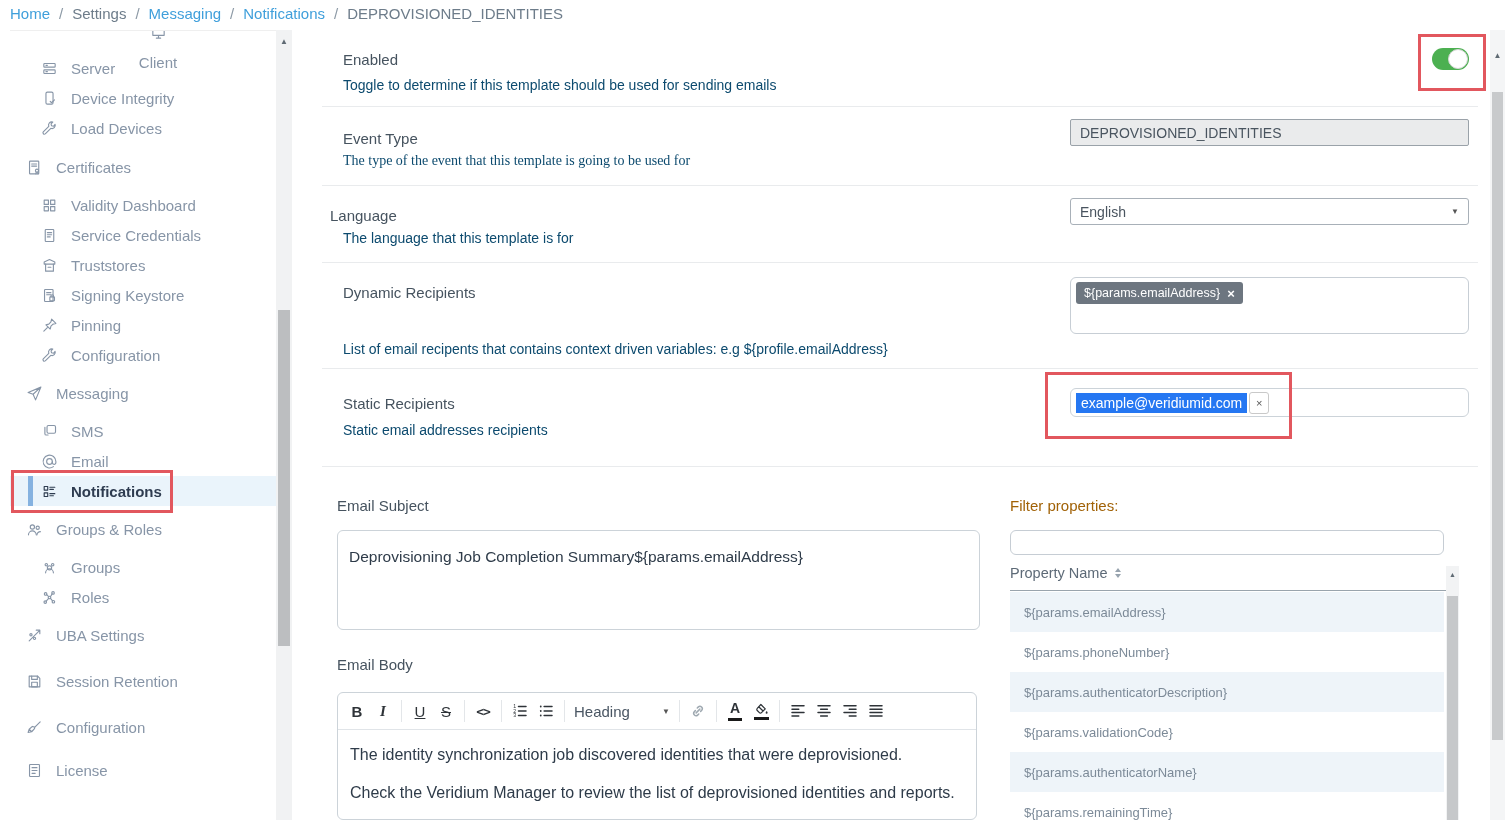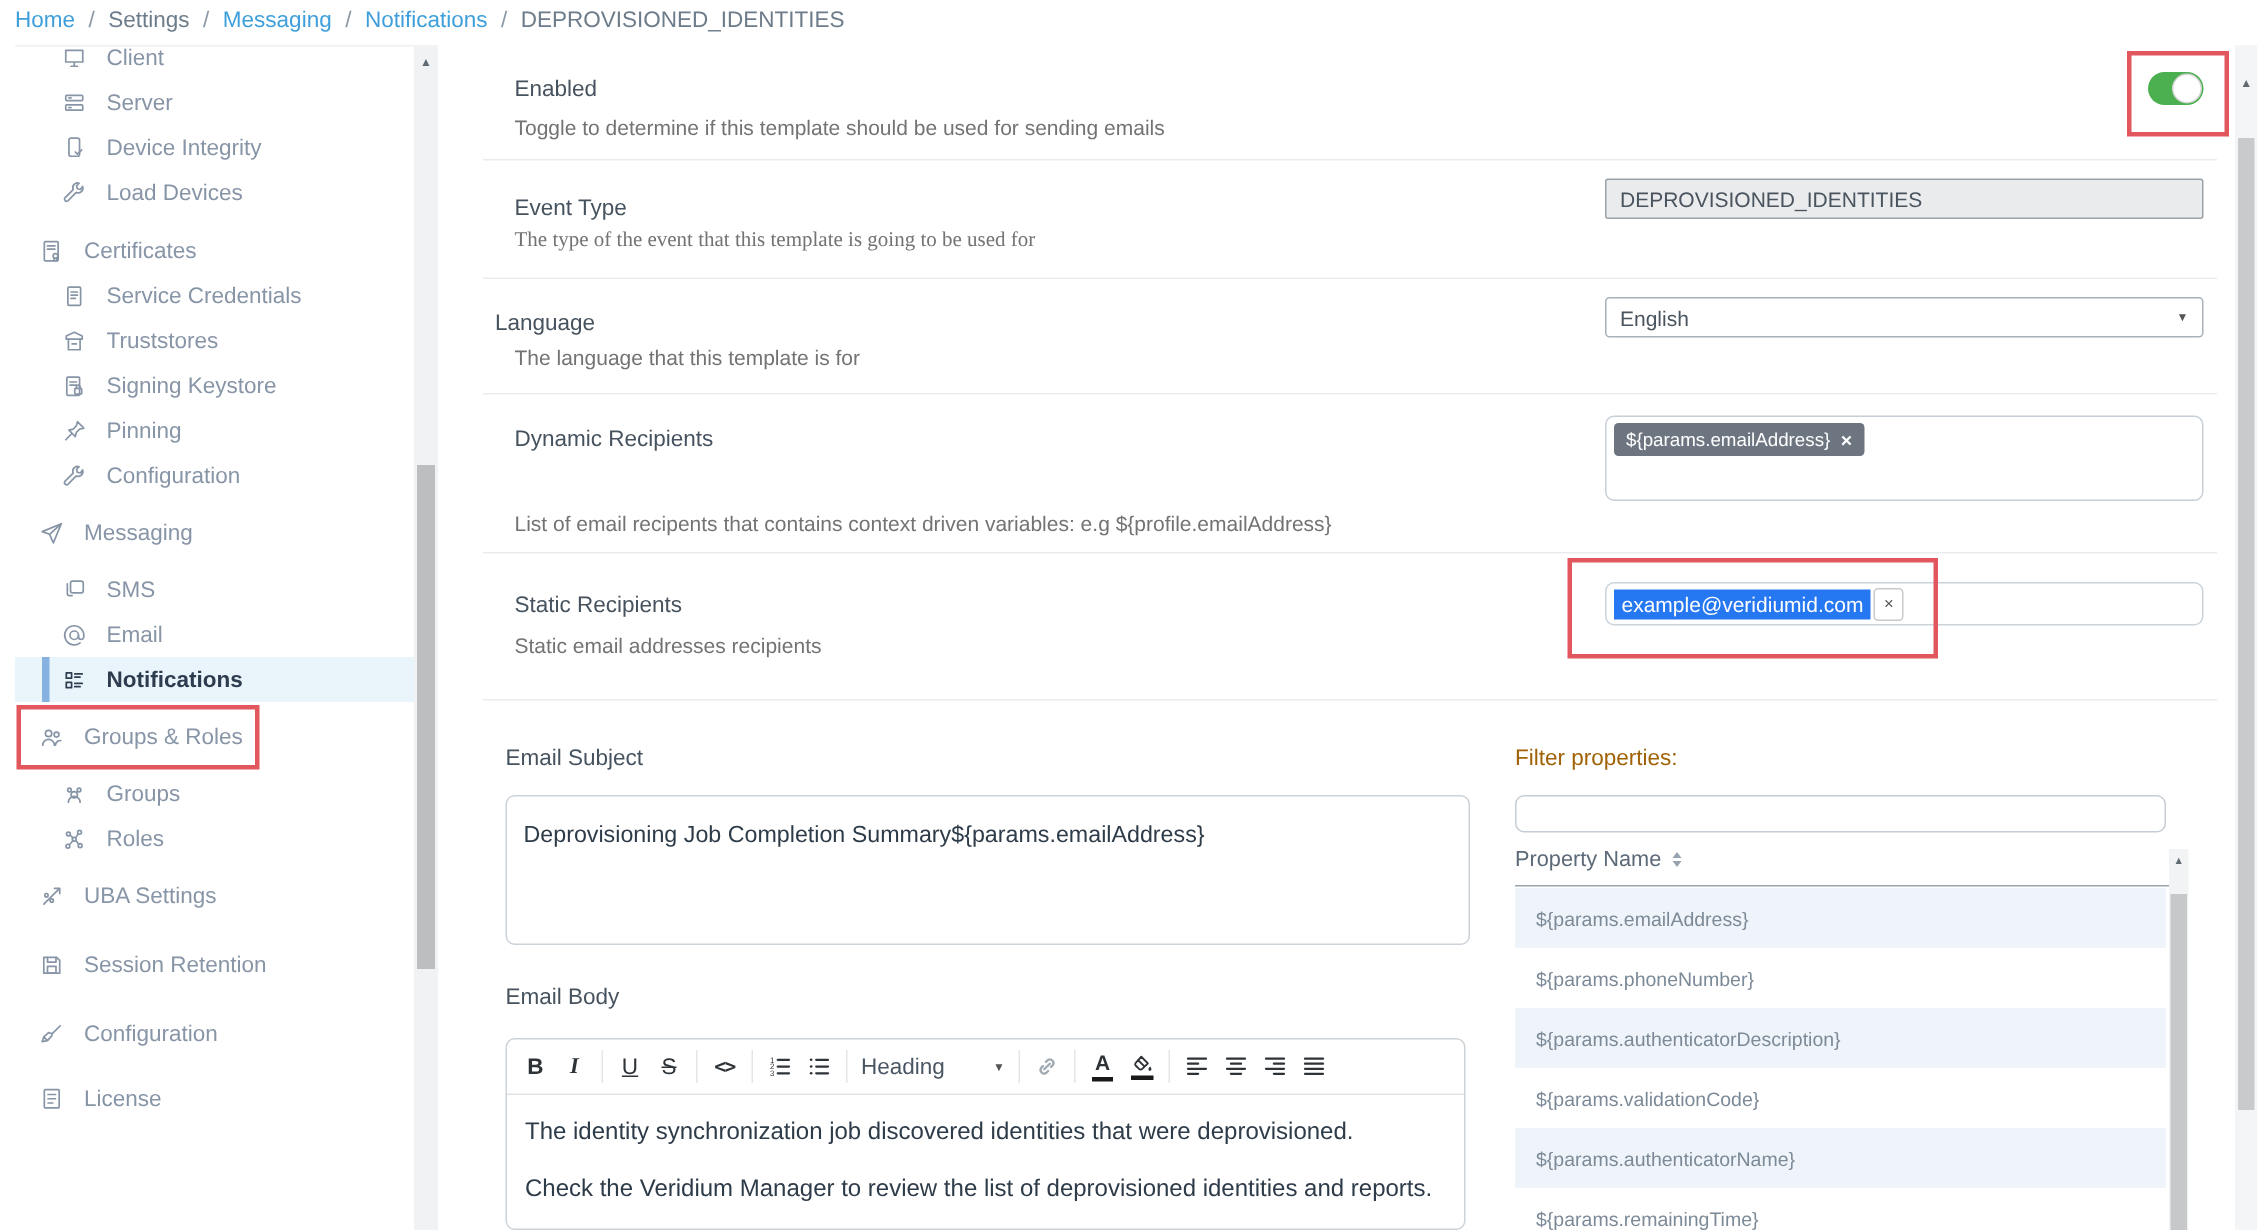--- a/index.html
+++ b/index.html
@@ -8,34 +8,34 @@
   
   .breadcrumb{position:absolute;top:5px;left:10px;display:flex;gap:9px;align-items:center;font-size:15px;}
   .bc-link{color:#3f9fdb;cursor:pointer;}
   .bc-text{color:#6d7c8a;}
   .bc-sep{color:#8c99a5;}
   
   .sidebar{position:absolute;left:10px;top:30px;width:266px;height:790px;overflow:hidden;border-top:1px solid #efefef;}
   .sb-item{height:30px;display:flex;align-items:center;gap:13px;color:#8795a7;font-size:15px;cursor:pointer;position:relative;}
   .sb-item.lvl1{padding-left:15px;}
   .sb-item.lvl2{padding-left:30px;}
-  .sb-item:first-child{margin-top:-8px;}
+  .sb-item:first-child{margin-top:-8px;flex-direction:column;}
   .mt8{margin-top:8px}.mt9{margin-top:9px}.mt13{margin-top:13px}.mt16{margin-top:16px}
   .sb-ico{width:18px;height:18px;flex:0 0 18px;display:flex;align-items:center;justify-content:center;}
   .sb-ico svg{stroke:currentColor;fill:none;stroke-width:1.6;stroke-linecap:round;stroke-linejoin:round;}
   .sb-item.active{background:#eaf4fb;color:#2e3c50;font-weight:bold;}
   .active-bar{position:absolute;left:18px;top:0;width:5px;height:100%;background:#85b2e0;}
   
   .track{background:#f1f2f3;}
   .thumb{background:#bcbec0;cursor:pointer;}
   .scroll-arrow{font-size:8px;color:#5f6a73;text-align:center;cursor:pointer;line-height:10px;}
   
   .divider{left:322px;width:1156px;height:1px;background:#e9ebed;}
   .flabel{font-size:15px;color:#46535f;}
-  .fhelp{font-size:14px;color:#737373;}
+  .fhelp{font-size:14px;color:#0c4a6e;}
   .toggle{left:1432px;top:48px;width:37px;height:22px;border-radius:11px;background:#4cb051;cursor:pointer;}
   .toggle-knob{position:absolute;right:1px;top:1px;width:20px;height:20px;border-radius:50%;background:#fff;border:1px solid #d6d6d6;box-sizing:border-box;}
   .ann{border:3px solid #e2575e;z-index:9;pointer-events:none;}
   .readonly-field{left:1070px;top:119px;width:399px;height:27px;background:#eaebec;border:1px solid #9aa2a9;border-radius:2px;display:flex;align-items:center;padding:0 9px;font-size:14px;color:#49545f;box-sizing:border-box;}
   .select-field{left:1070px;top:198px;width:399px;height:27px;background:#fff;border:1px solid #a8b0b8;border-radius:3px;display:flex;align-items:center;justify-content:space-between;padding:0 9px;font-size:14px;color:#49545f;box-sizing:border-box;cursor:pointer;}
   .caret{font-size:8px;color:#555;}
   .tagbox{left:1070px;top:277px;width:399px;height:57px;border:1px solid #c7ced5;border-radius:6px;box-sizing:border-box;padding:4px 5px;background:#fff;}
   .dyn-chip{display:inline-flex;align-items:center;gap:7px;background:#6d7680;color:#fff;font-size:12.5px;padding:4px 8px;border-radius:3px;}
   .dyn-x{font-weight:bold;font-size:13px;cursor:pointer;line-height:1;}
   .static-box{left:1070px;top:388px;width:399px;height:29px;border:1px solid #ccd3d9;border-radius:6px;box-sizing:border-box;display:flex;align-items:center;padding:0 5px;background:#fff;}
@@ -126,20 +126,31 @@
       <span class="sb-ico">
           <svg width="17" height="17" viewBox="0 0 24 24">
             <rect x="5" y="3" width="13" height="18" rx="1"></rect>
             <path d="M8 7h7 M8 10h7"></path>
             <circle cx="15.5" cy="16.5" r="2.2"></circle>
             <path d="M14.5 18.5L14 21 M16.5 18.5L17 21"></path>
           </svg>
         </span>
       <span>Certificates</span>
     </div>
+    <div class="sb-item lvl2 mt8">
+      <span class="sb-ico">
+          <svg width="17" height="17" viewBox="0 0 24 24">
+            <rect x="4.5" y="4.5" width="6" height="6"></rect>
+            <rect x="13.5" y="4.5" width="6" height="6"></rect>
+            <rect x="4.5" y="13.5" width="6" height="6"></rect>
+            <rect x="13.5" y="13.5" width="6" height="6"></rect>
+          </svg>
+        </span>
+      <span>Validity Dashboard</span>
+    </div>
     <div class="sb-item lvl2">
       <span class="sb-ico">
           <svg width="17" height="17" viewBox="0 0 24 24">
             <rect x="6" y="3.5" width="12" height="17" rx="1"></rect>
             <path d="M9 8h6 M9 11h6 M9 14h4"></path>
           </svg>
         </span>
       <span>Service Credentials</span>
     </div>
     <div class="sb-item lvl2">

